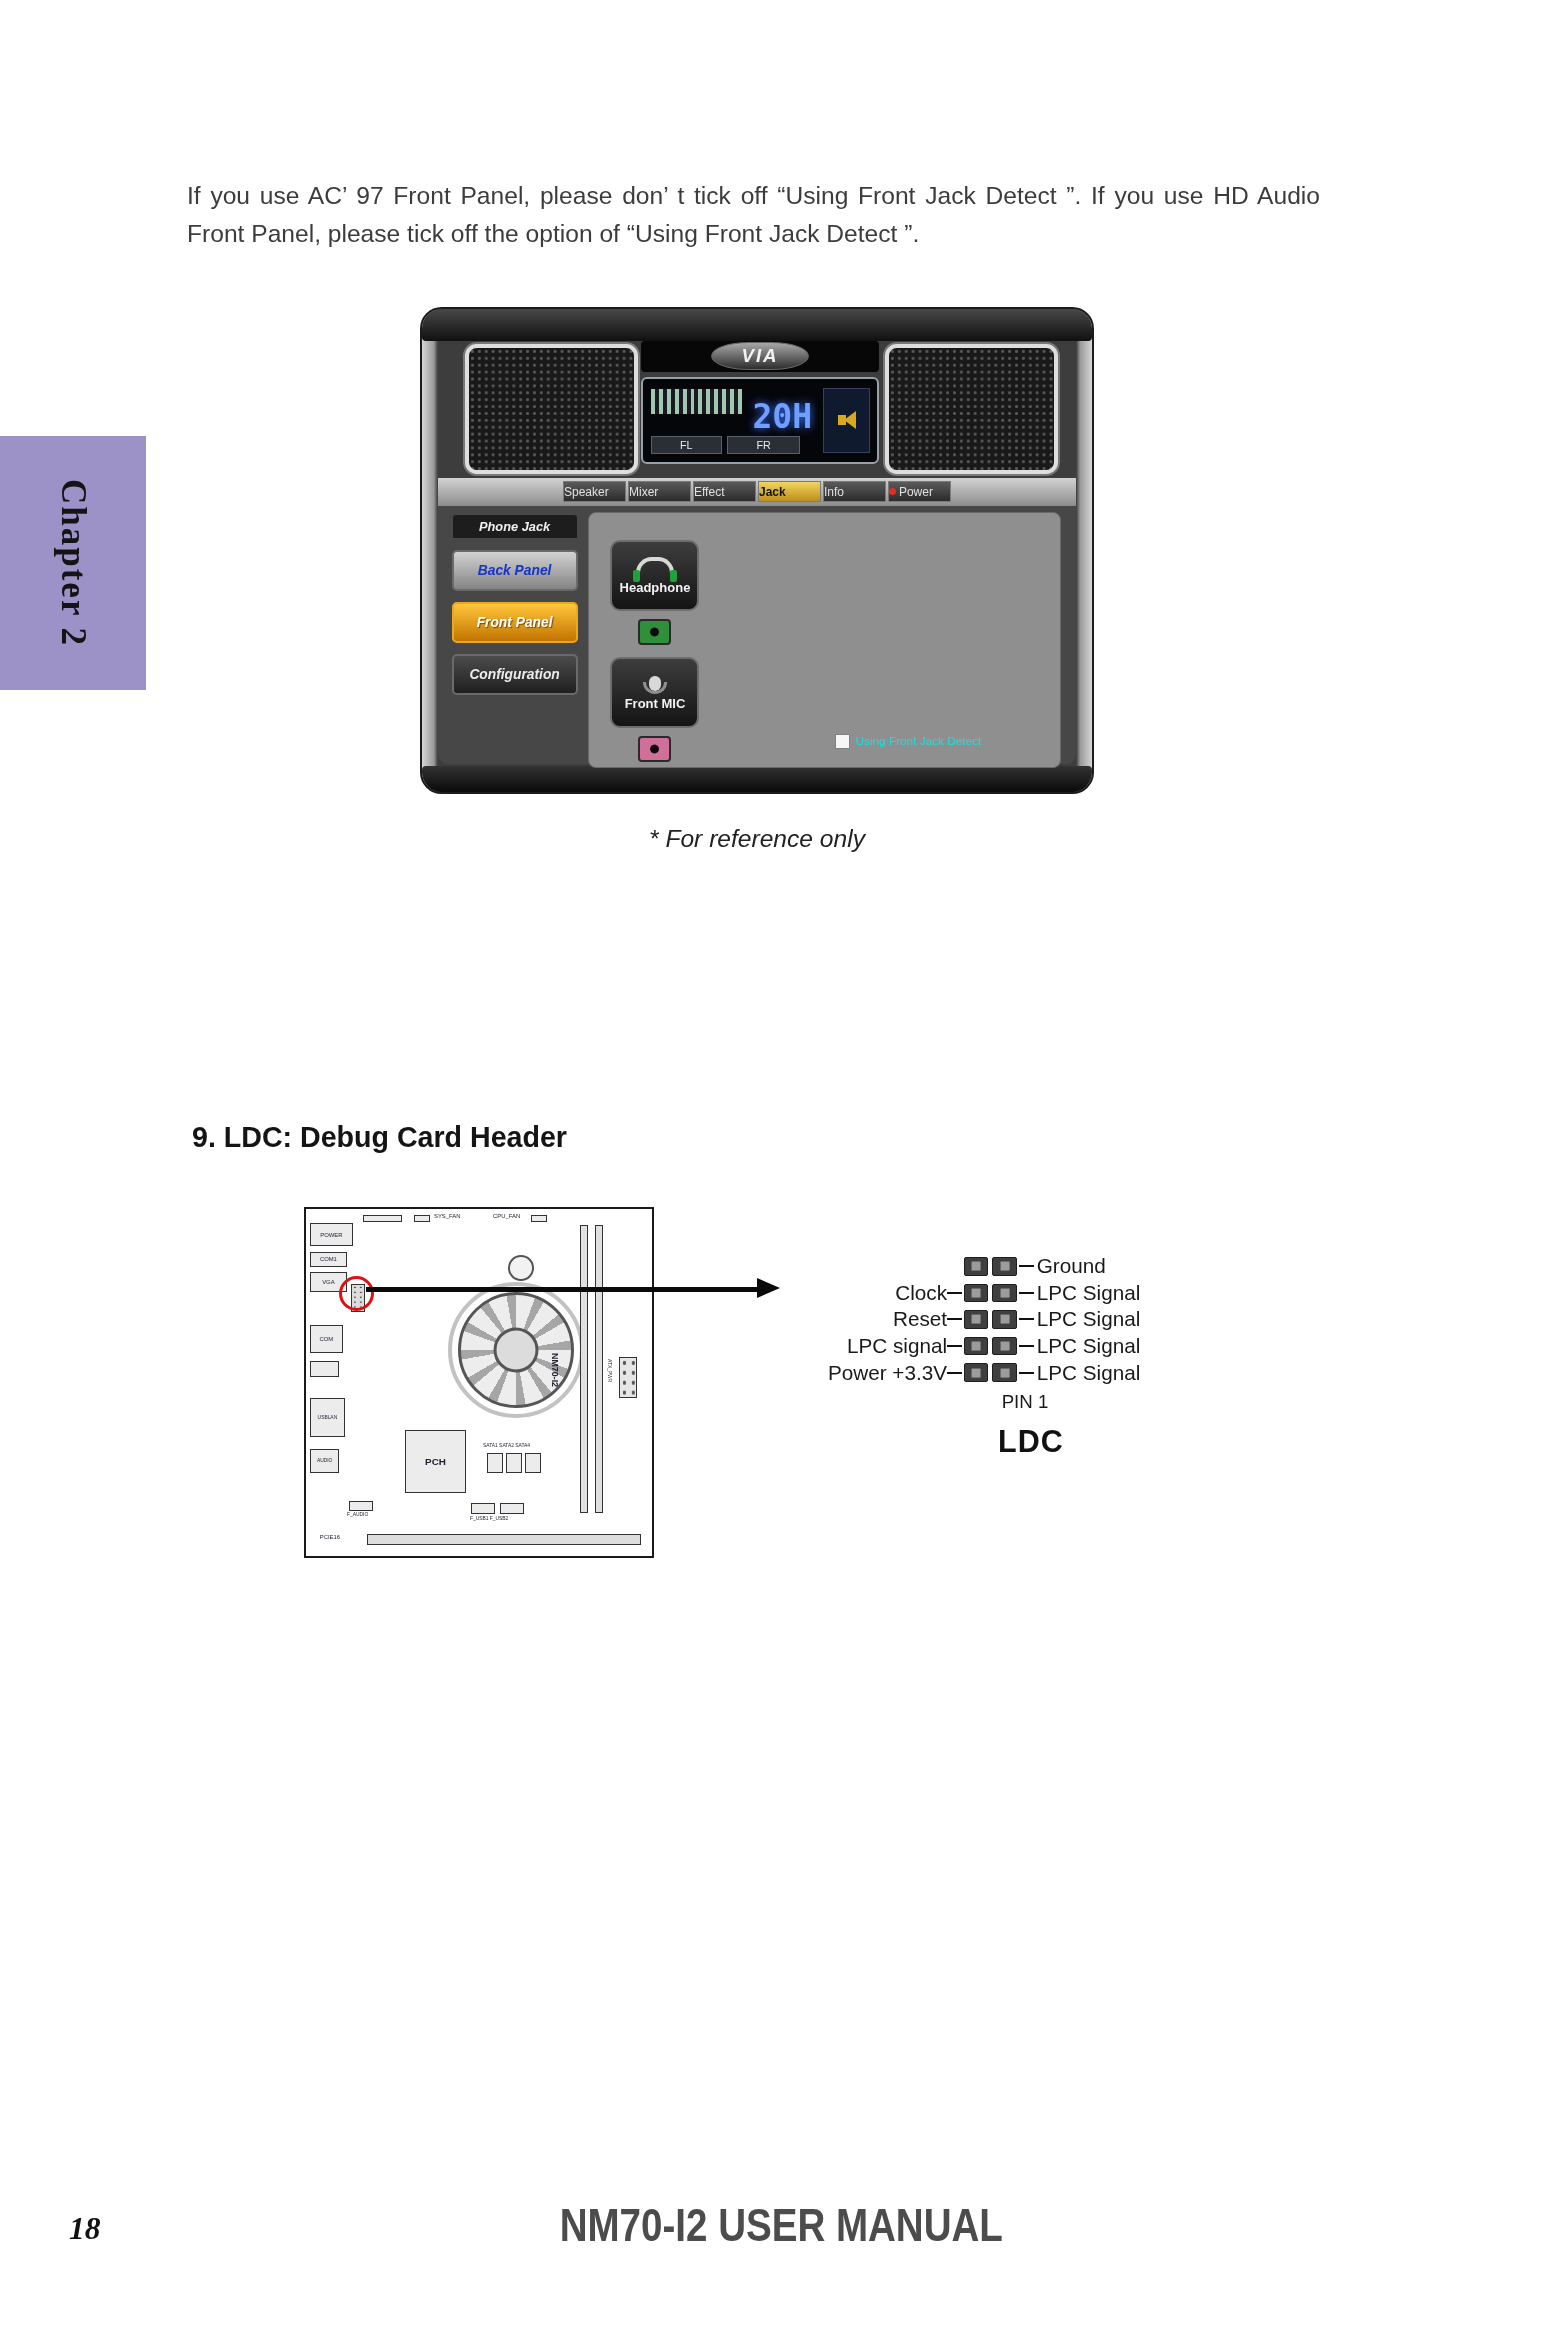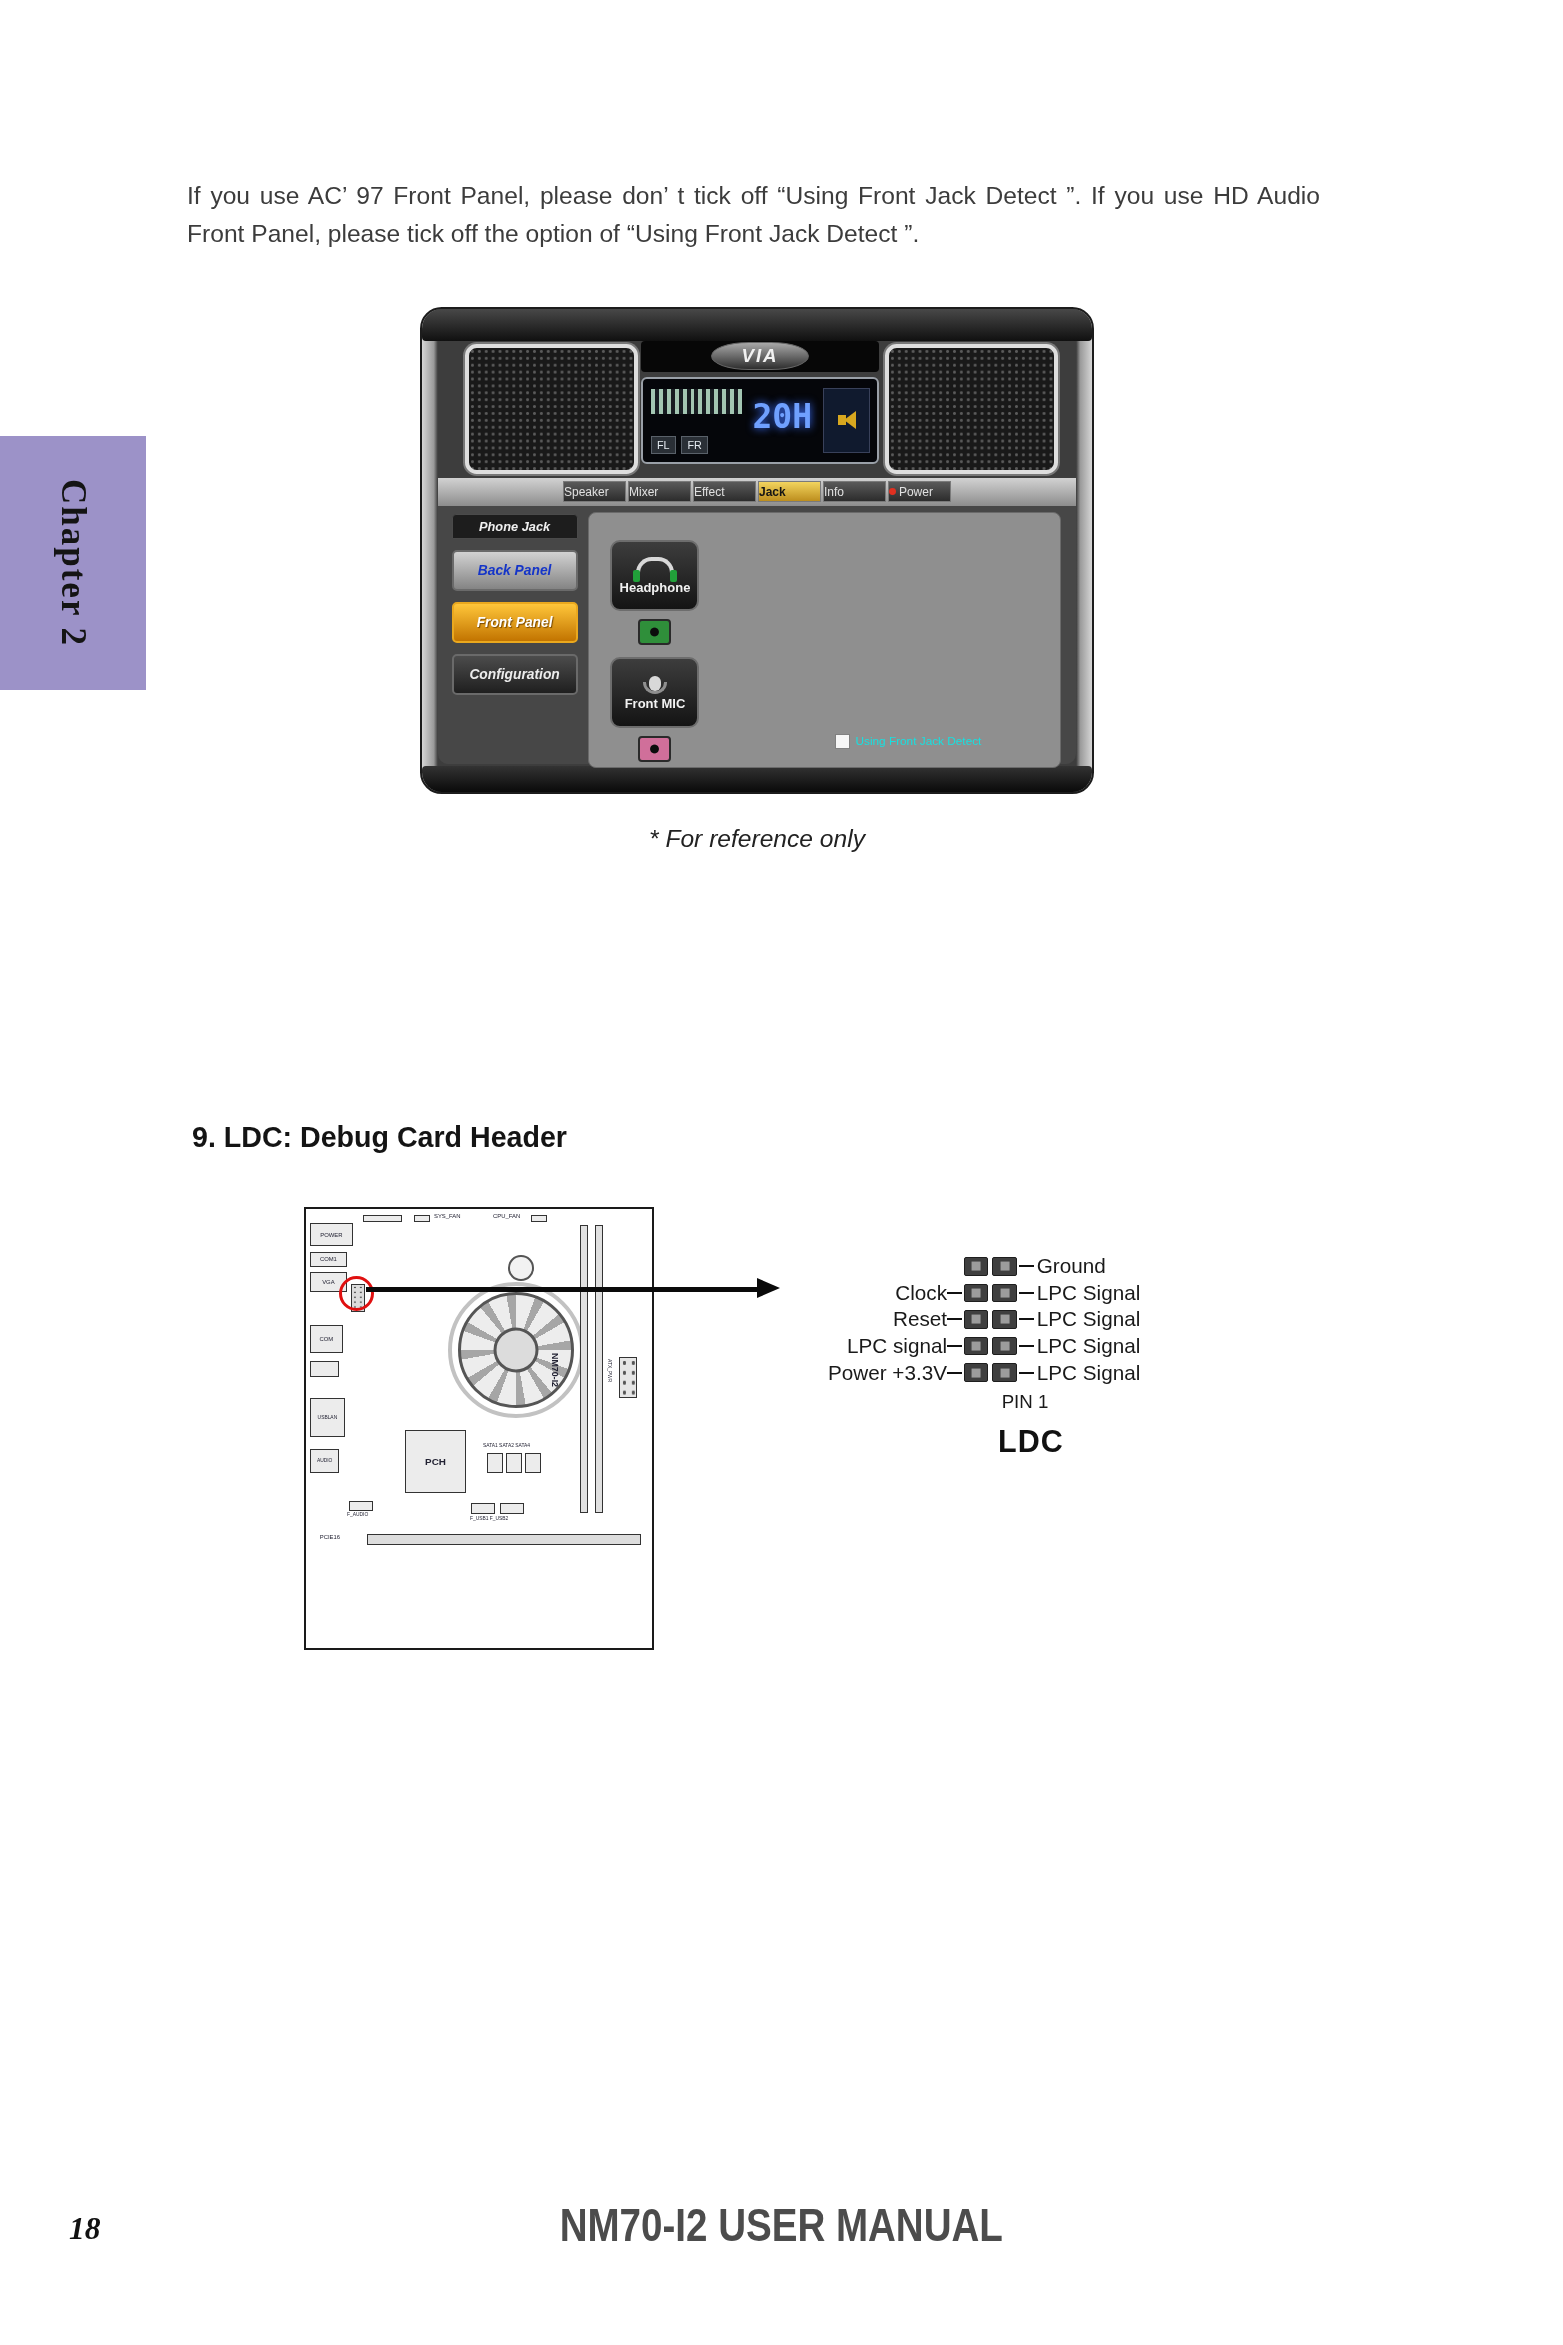--- a/index.html
+++ b/index.html
@@ -32,21 +32,21 @@
 
   .console{position:absolute;left:219px;top:31.5px;width:238px;}
   .via-bar{height:31.5px;background:#070707;border-radius:3.9px;display:flex;align-items:center;justify-content:center;}
   .via-logo{font-style:italic;font-weight:bold;color:#f2f2f2;font-size:18.7px;letter-spacing:2px;
             background:linear-gradient(180deg,#a8a8a8,#2e2e2e);padding:2px 29.6px;border-radius:50%/65%;
             border:1px solid #666;}
   .lcd{margin-top:4.9px;height:83px;background:#05060a;border:2px solid #9aa0a8;border-radius:5.9px;position:relative;}
   .eq-bars{position:absolute;left:7.9px;top:9.9px;width:91px;height:25.6px;
            background:repeating-linear-gradient(90deg,#bfe8d0 0 3.9px,#1b2026 3.9px 7.9px);opacity:.85;}
   .lcd-btns{position:absolute;left:7.9px;bottom:7.9px;display:flex;gap:5.9px;}
-  .lcd-btns .chbtn{background:#2a2f36;color:#e6ecf2;font-size:10.8px;padding:2px 5px;border:1px solid #5a616a;margin-top:48px;}
+  .lcd-btns .chbtn{background:#2a2f36;color:#e6ecf2;font-size:10.8px;padding:2px 28px;border:1px solid #5a616a;margin-top:48px;}
   .lcd-value{position:absolute;right:65px;top:17.7px;font-family:"DejaVu Sans Mono",monospace;
              font-size:33px;color:#6fa0ff;text-shadow:0 0 8.9px #3b6fff;font-weight:bold;}
   .lcd-side{position:absolute;right:6.9px;top:8.9px;width:45px;height:63px;background:#101a2e;
             border:1px solid #39415a;display:flex;align-items:center;justify-content:center;}
   .spk-box{width:7.9px;height:9.9px;background:#d8a81f;display:inline-block;}
   .spk-cone{width:0;height:0;border-right:12.8px solid #d8a81f;border-top:9.9px solid transparent;
             border-bottom:9.9px solid transparent;display:inline-block;margin-left:-2px;}
 
   .tab-strip{position:absolute;left:15.8px;right:15.8px;top:169px;height:27.6px;
              background:linear-gradient(180deg,#d2d2d2,#8d8d8d);display:flex;align-items:center;justify-content:center;gap:2px;}
@@ -87,21 +87,21 @@
   .fjd .fjd-txt{color:#18e0e0;font-size:11.8px;}
 
   
   .caption{position:absolute;left:420px;top:825px;width:674px;text-align:center;
            font-style:italic;font-size:24.6px;color:#222;}
 
   
   .section-heading{position:absolute;left:192px;top:1121px;margin:0;font-size:28.6px;font-weight:bold;color:#141414;}
 
   
-  .board{position:absolute;left:304px;top:1207px;width:350px;height:443px;background:#fff;
+  .board{position:absolute;left:304px;top:1207px;width:350px;height:351px;background:#fff;
          border:2px solid #1a1a1a;box-sizing:border-box;}
   .cmp{position:absolute;border:1px solid #333;background:#ececec;color:#223;
        display:flex;align-items:center;justify-content:center;text-align:center;box-sizing:border-box;}
   .blbl{position:absolute;color:#223;white-space:nowrap;}
   .fan-ring{position:absolute;left:142px;top:73px;width:136px;height:136px;border-radius:50%;border:4.9px solid #c2c2c2;box-sizing:border-box;}
   .fan{position:absolute;left:152px;top:83px;width:116px;height:116px;border-radius:50%;border:3px solid #555;
        box-sizing:border-box;background:repeating-conic-gradient(#ededed 0 20deg,#a6a6a6 20deg 30deg);}
   .fan::after{content:"";position:absolute;left:50%;top:50%;transform:translate(-50%,-50%);
        width:39px;height:39px;border-radius:50%;background:#dcdcdc;border:3px solid #555;}
   .battery{position:absolute;left:202px;top:46px;width:25.6px;height:25.6px;border-radius:50%;

